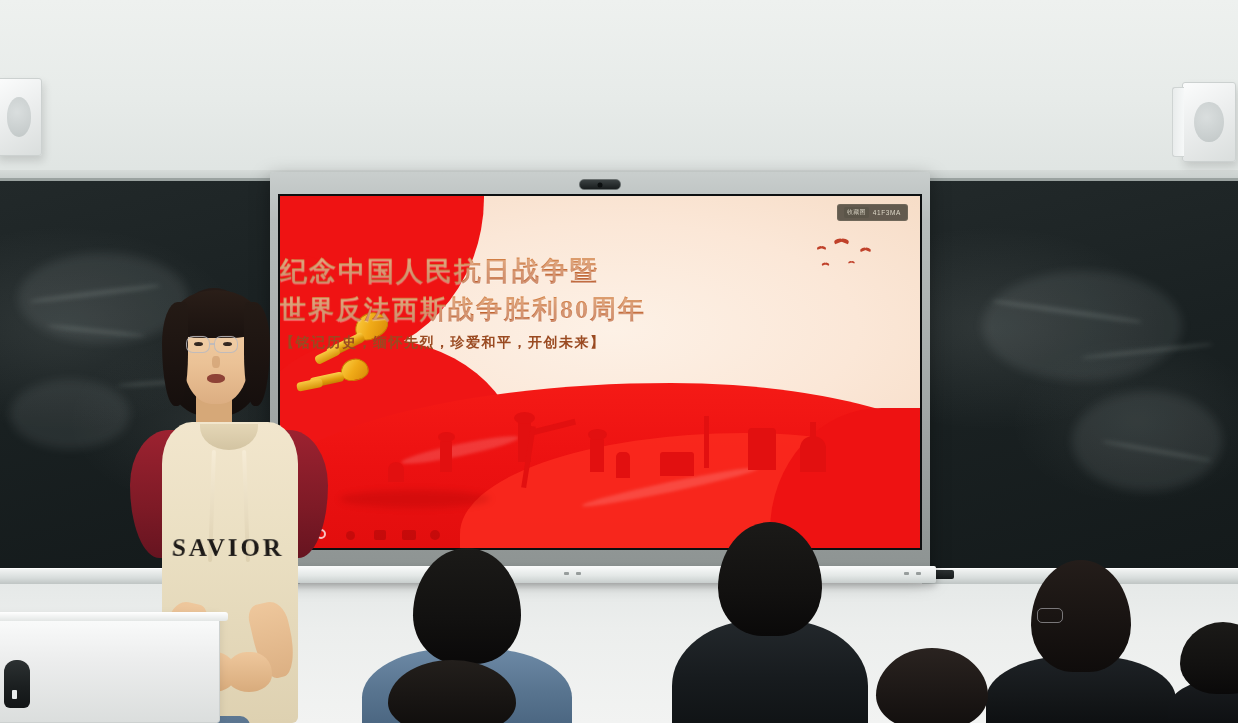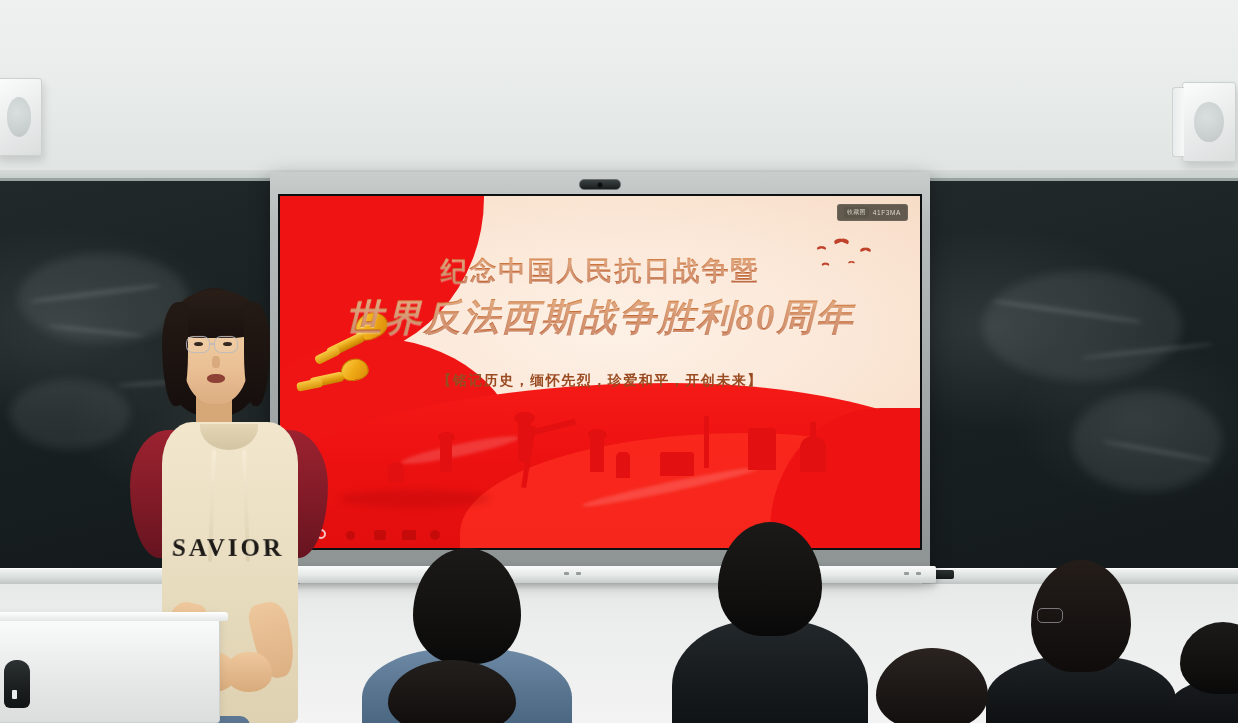--- a/index.html
+++ b/index.html
@@ -192,39 +192,39 @@
   .bird:before, .bird:after{
     content:""; position:absolute; top:0; width:6px; height:3px;
     background:#c0412a; border-radius: 60% 60% 0 0;
   }
   .bird:before{ left:0; transform: rotate(-22deg); }
   .bird:after { right:0; transform: rotate(22deg); }
 
   
   #slide-text {
     position: absolute; left: 0; right: 0; top: 56px;
-    text-align: center;
+    text-align: left;
     z-index: 6;
   }
   .slide-title-line {
     font-family: "Liberation Serif", serif;
     font-weight: bold;
     font-size: 27px;
     letter-spacing: 2px;
     line-height: 1.45;
     color: #c0622f;
     background: linear-gradient(180deg,#d98a4a 0%,#c2632c 48%,#b04b1d 100%);
     -webkit-background-clip: text;
     background-clip: text;
     -webkit-text-fill-color: transparent;
     text-shadow: 0 1px 1px rgba(255,255,255,.35);
   }
-  .slide-title-line.second { font-size: 37px; font-style: italic; }
+  .slide-title-line.second { font-size: 26px; }
   .slide-subtitle {
-    margin-top: 27px;
+    margin-top: 5px;
     font-family: "Liberation Serif", serif;
     font-size: 14px;
     letter-spacing: 1.5px;
     color: #9a4a21;
     font-weight: bold;
   }
   #slide-badge {
     display: inline-block;
     margin-top: 13px;
     padding: 6px 22px 7px 22px;

